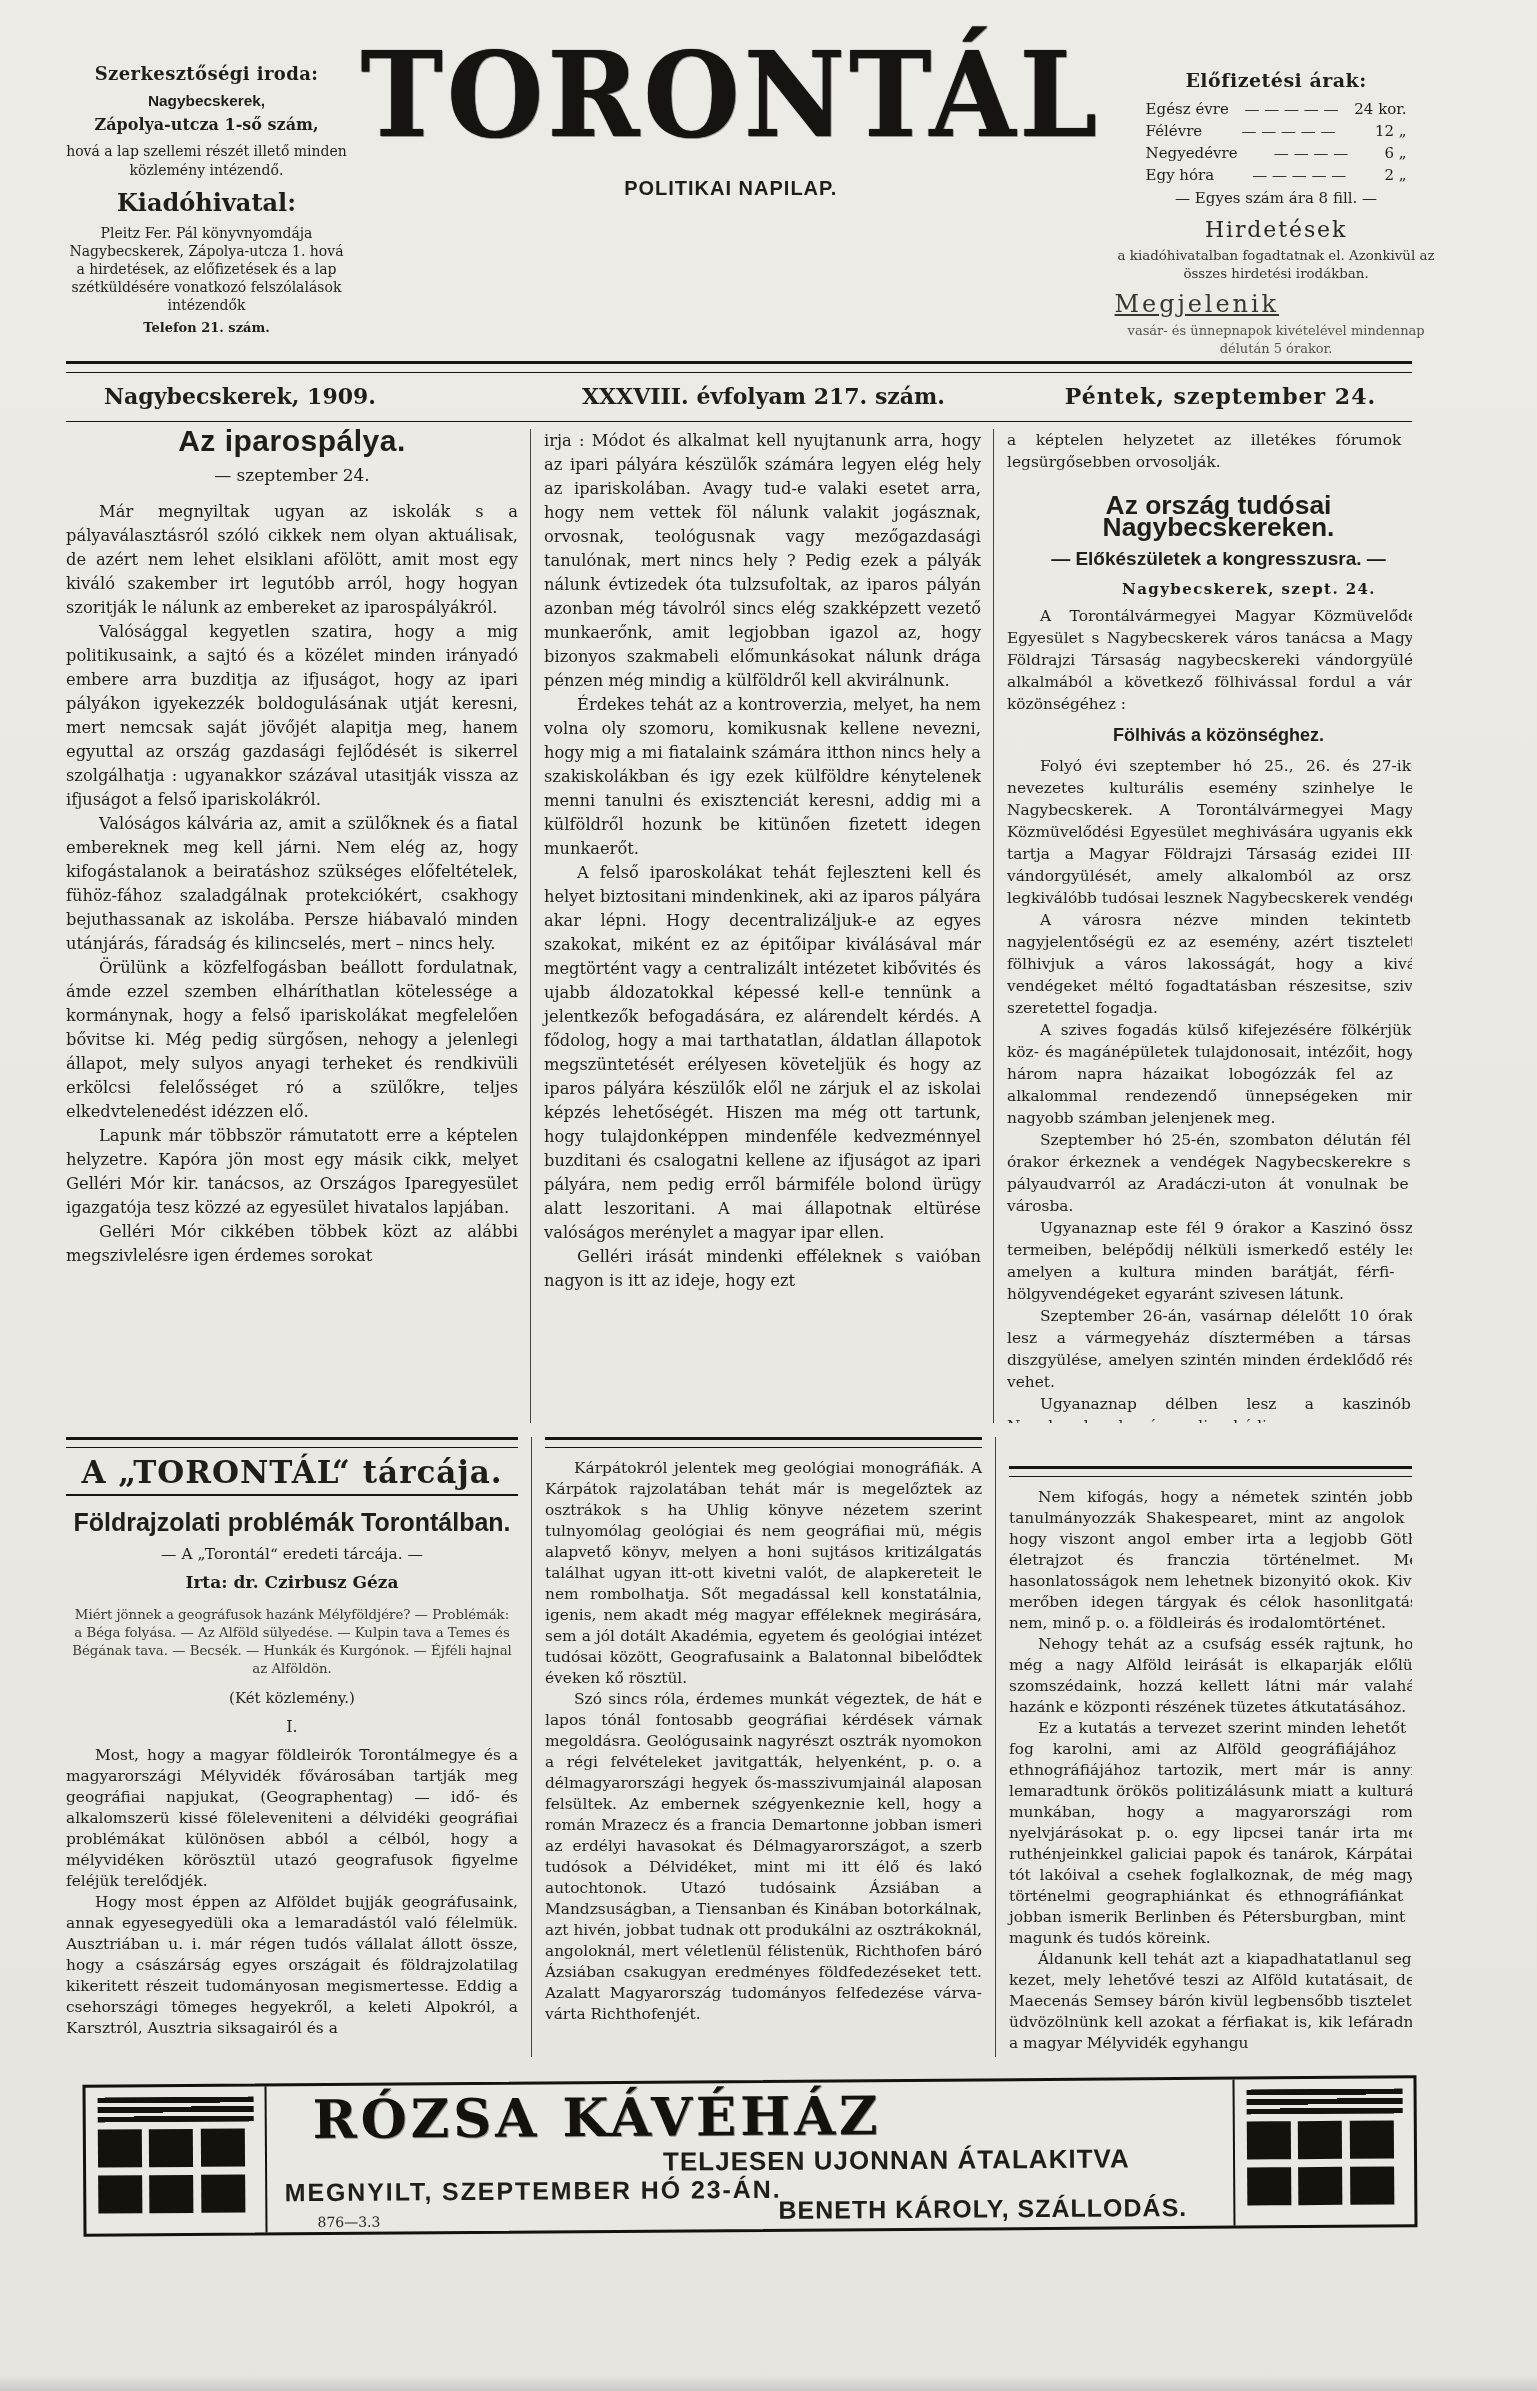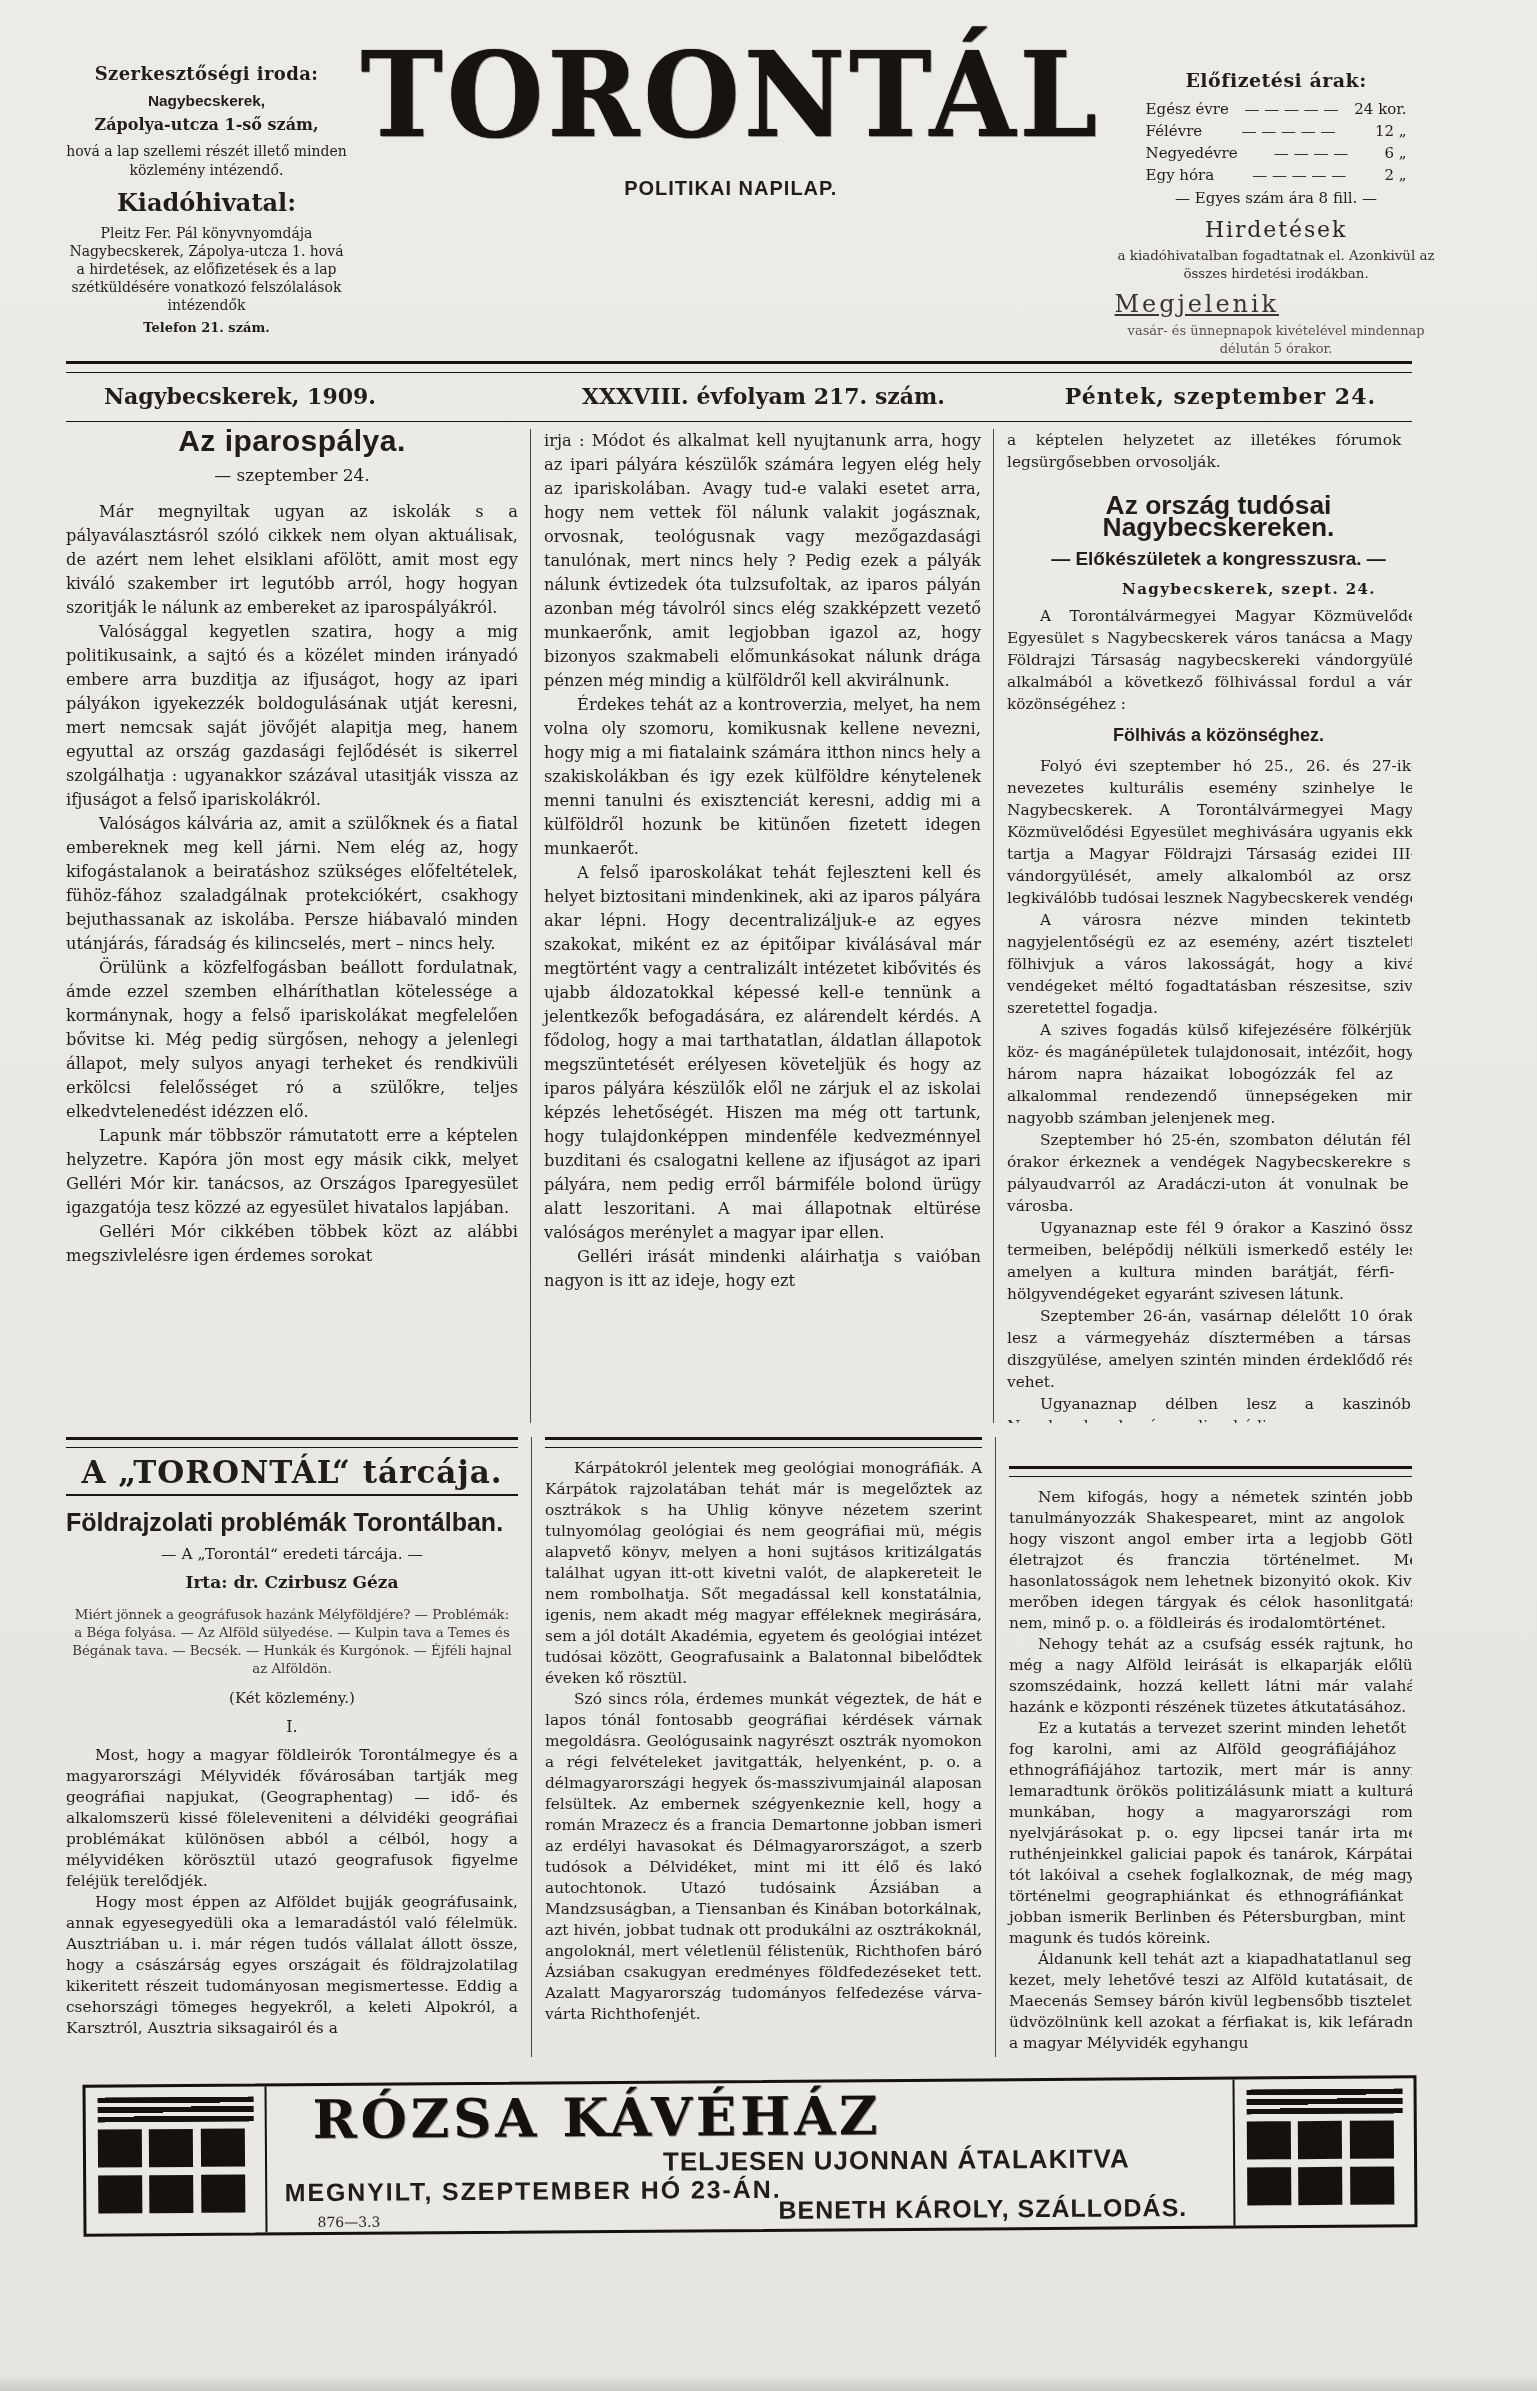--- a/index.html
+++ b/index.html
@@ -72,21 +72,21 @@
   
   .feu{display:grid;grid-template-columns:452px 437px 423px;column-gap:27px;
        margin-top:13.4px;height:620px;overflow:hidden;text-align:justify;}
   .feu-col{position:relative;font-size:15.4px;line-height:21px;}
   .feu-col:not(:first-child)::before{content:"";position:absolute;left:-14.4px;top:0;bottom:0;width:1px;background:#4a453d;}
   .rule-double2{height:7.7px;border-top:3.8px solid #18140f;border-bottom:1.9px solid #18140f;}
   .feu-col3-rule{margin-top:29px;}
   .feu-title{font-size:31px;font-weight:bold;text-align:center;letter-spacing:1px;margin:13.4px 0 11.5px;}
   .rule-heavy{border-top:2.9px solid #18140f;margin-bottom:15.4px;}
   .feu-article-title{font-family:"Liberation Sans",sans-serif;font-weight:bold;font-size:25px;
-        margin:0 0 11.5px;}
+        text-align:center;margin:0 0 11.5px;}
   .feu-credit{text-align:center;font-size:15.4px;margin-bottom:6.7px;}
   .feu-byline{text-align:center;font-size:17px;font-weight:bold;margin-bottom:13.4px;}
   .feu-summary{font-size:13.3px;line-height:18px;text-align:center;color:#3a362f;margin:0 3.8px 9.6px;}
   .feu-note{text-align:center;font-size:15px;margin-bottom:6.7px;}
   .feu-part{text-align:center;font-size:16px;margin-bottom:8.6px;}
   .feu-col .para{text-indent:29px;}
 
   
   .ad{position:relative;width:1328px;height:146px;margin:23px 0 0 17.3px;
       border:3.8px solid #15110d;transform:rotate(-0.4deg);background:rgba(255,255,255,.12);}
@@ -180,21 +180,21 @@
             <p class="para">Lapunk már többször rámutatott erre a képtelen helyzetre. Kapóra jön most egy másik cikk, melyet Gelléri Mór kir. tanácsos, az Országos Iparegyesület igazgatója tesz közzé az egyesület hivatalos lapjában.</p>
             <p class="para">Gelléri Mór cikkében többek közt az alábbi megszivlelésre igen érdemes sorokat</p>
           </div>
       </div>
 
       <div class="main-col">
         <div>
             <p class="para no-indent">irja : Módot és alkalmat kell nyujtanunk arra, hogy az ipari pályára készülők számára legyen elég hely az ipariskolában. Avagy tud-e valaki esetet arra, hogy nem vettek föl nálunk valakit jogásznak, orvosnak, teológusnak vagy mezőgazdasági tanulónak, mert nincs hely ? Pedig ezek a pályák nálunk évtizedek óta tulzsufoltak, az iparos pályán azonban még távolról sincs elég szakképzett vezető munkaerőnk, amit legjobban igazol az, hogy bizonyos szakmabeli előmunkásokat nálunk drága pénzen még mindig a külföldről kell akvirálnunk.</p>
             <p class="para">Érdekes tehát az a kontroverzia, melyet, ha nem volna oly szomoru, komikusnak kellene nevezni, hogy mig a mi fiatalaink számára itthon nincs hely a szakiskolákban és igy ezek külföldre kénytelenek menni tanulni és exisztenciát keresni, addig mi a külföldről hozunk be kitünően fizetett idegen munkaerőt.</p>
             <p class="para">A felső iparoskolákat tehát fejleszteni kell és helyet biztositani mindenkinek, aki az iparos pályára akar lépni. Hogy decentralizáljuk-e az egyes szakokat, miként ez az épitőipar kiválásával már megtörtént vagy a centralizált intézetet kibővités és ujabb áldozatokkal képessé kell-e tennünk a jelentkezők befogadására, ez alárendelt kérdés. A fődolog, hogy a mai tarthatatlan, áldatlan állapotok megszüntetését erélyesen követeljük és hogy az iparos pályára készülők elől ne zárjuk el az iskolai képzés lehetőségét. Hiszen ma még ott tartunk, hogy tulajdonképpen mindenféle kedvezménnyel buzditani és csalogatni kellene az ifjuságot az ipari pályára, nem pedig erről bármiféle bolond ürügy alatt leszoritani. A mai állapotnak eltürése valóságos merénylet a magyar ipar ellen.</p>
-            <p class="para">Gelléri irását mindenki aláirhatja s vaióban nagyon is itt az ideje, hogy ezt</p>
+            <p class="para">Gelléri irását mindenki efféleknek s vaióban nagyon is itt az ideje, hogy ezt</p>
           </div>
       </div>
 
       <div class="main-col col3">
         <p class="para no-indent">a képtelen helyzetet az illetékes fórumok a legsürgősebben orvosolják.</p>
         <h2 class="article-title2">Az ország tudósai Nagybecskereken.</h2>
         <div class="article-sub">— Előkészületek a kongresszusra. —</div>
         <div class="article-place">Nagybecskerek, szept. 24.</div>
         <p class="para">A Torontálvármegyei Magyar Közmüvelődési Egyesület s Nagybecskerek város tanácsa a Magyar Földrajzi Társaság nagybecskereki vándorgyülése alkalmából a következő fölhivással fordul a város közönségéhez :</p>
         <div class="subhead-center">Fölhivás a közönséghez.</div>

